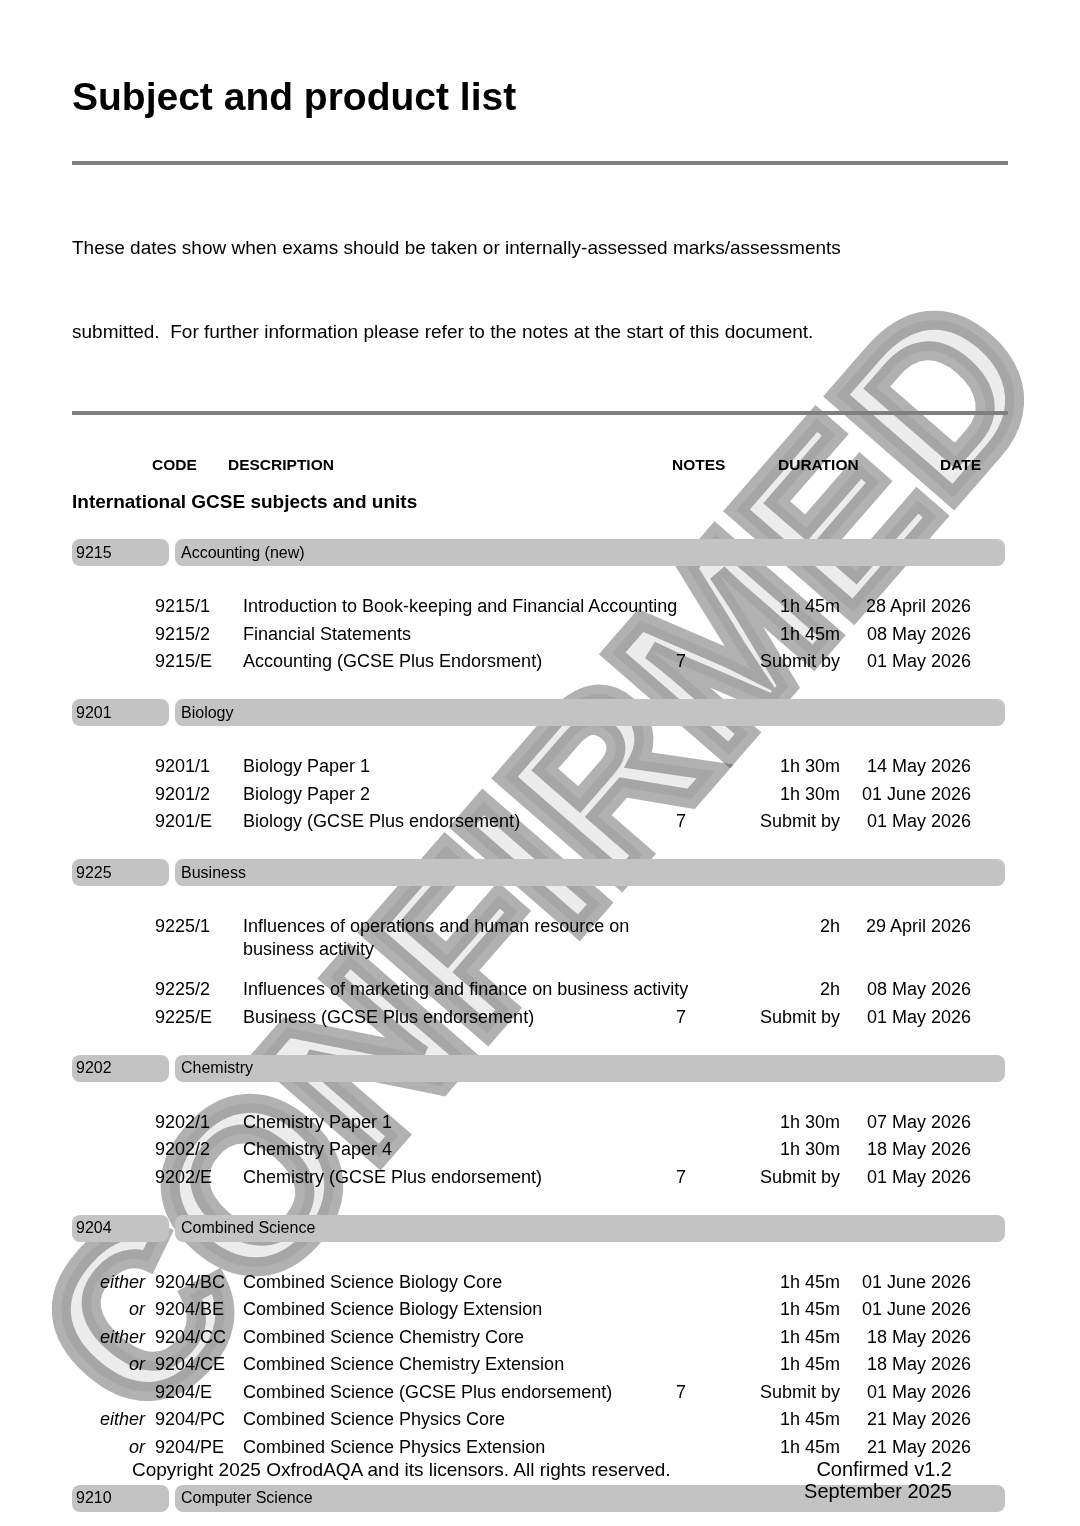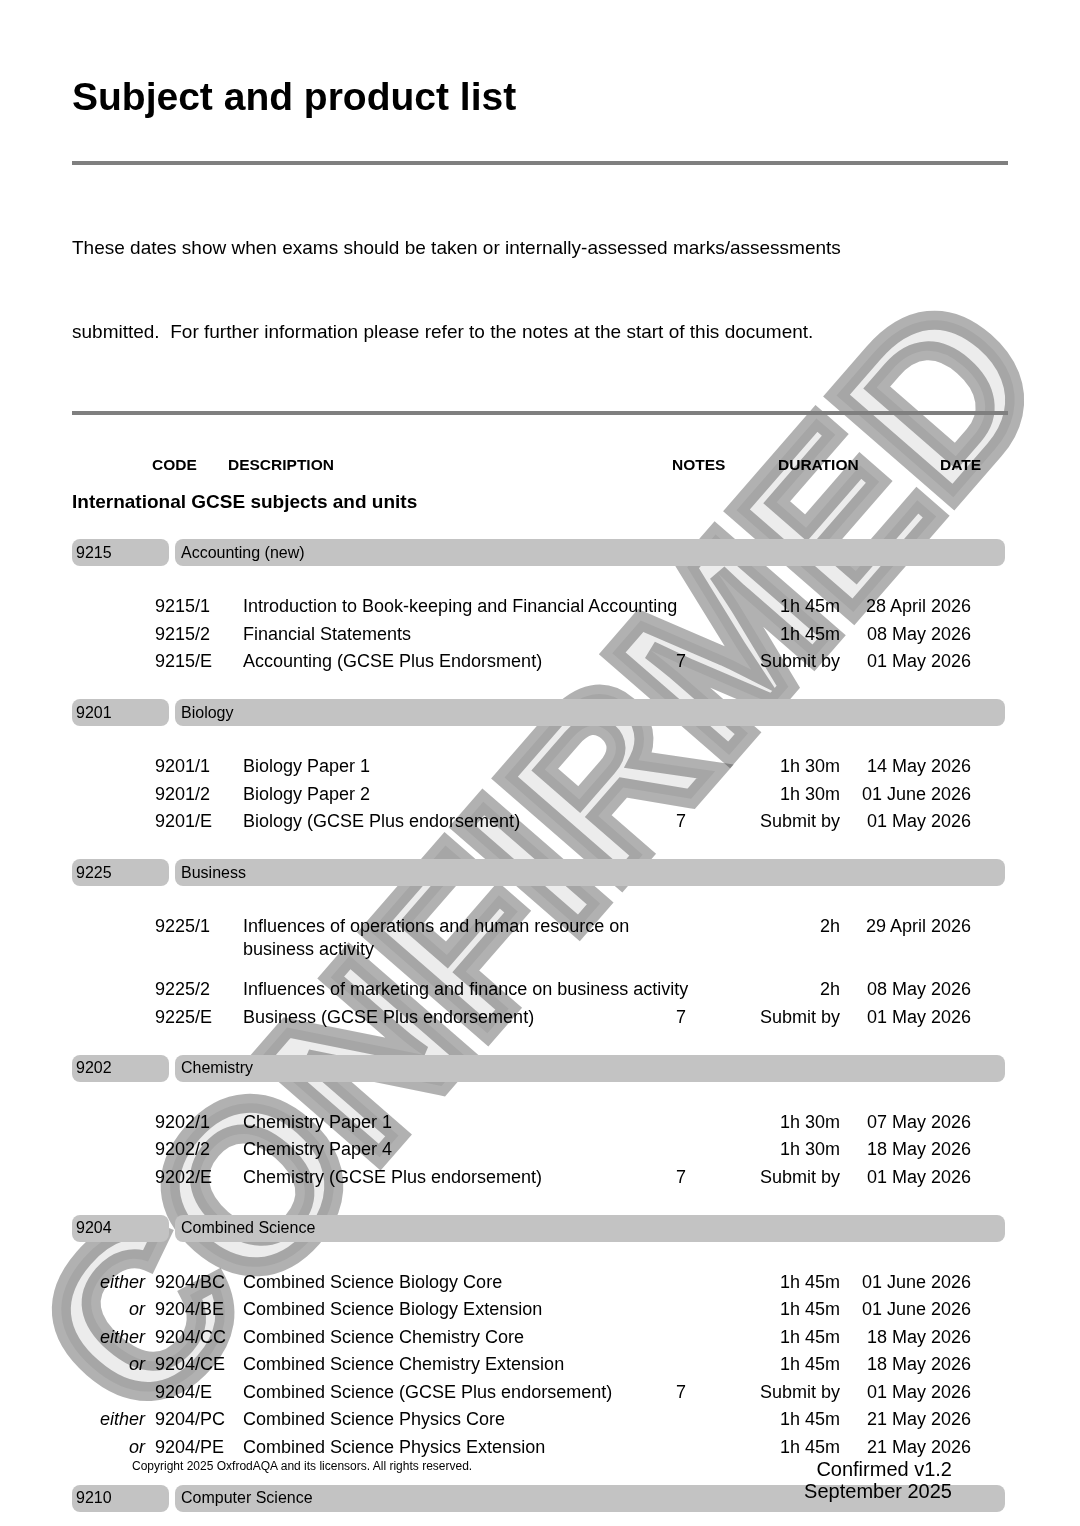--- a/index.html
+++ b/index.html
@@ -55,21 +55,21 @@
   
   .watermark {
     position:absolute; z-index:2; left:-160px; top:742px; width:1400px;
     text-align:center; transform:rotate(-49deg);
     font-size:225px; line-height:225px; font-weight:bold; letter-spacing:2px;
     color:rgba(70,70,70,0.10);
     -webkit-text-stroke:19px rgba(70,70,70,0.42);
     pointer-events:none; white-space:nowrap;
   }
   
-  .footer-copyright { position:absolute; z-index:3; left:132px; top:1459px; font-size:12px; }
+  .footer-copyright { position:absolute; z-index:3; left:132px; top:1459px; font-size:19px; }
   .footer-right { position:absolute; z-index:3; right:128px; top:1458px; font-size:20px; line-height:22px; text-align:right; }
 </style>
 </head>
 <body>
 
 <div class="page" style="--band: #c3c3c3; --rule: #7f7f7f; background: rgb(255, 255, 255); color: rgb(0, 0, 0);">
 
   <div class="watermark">CONFIRMED</div>
 
   <div class="content">

